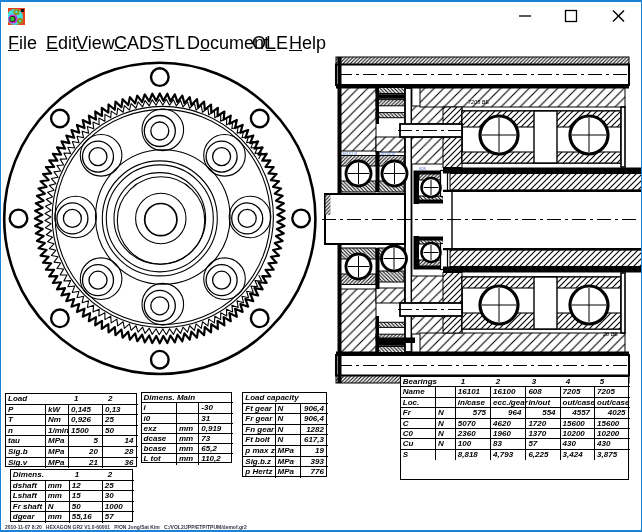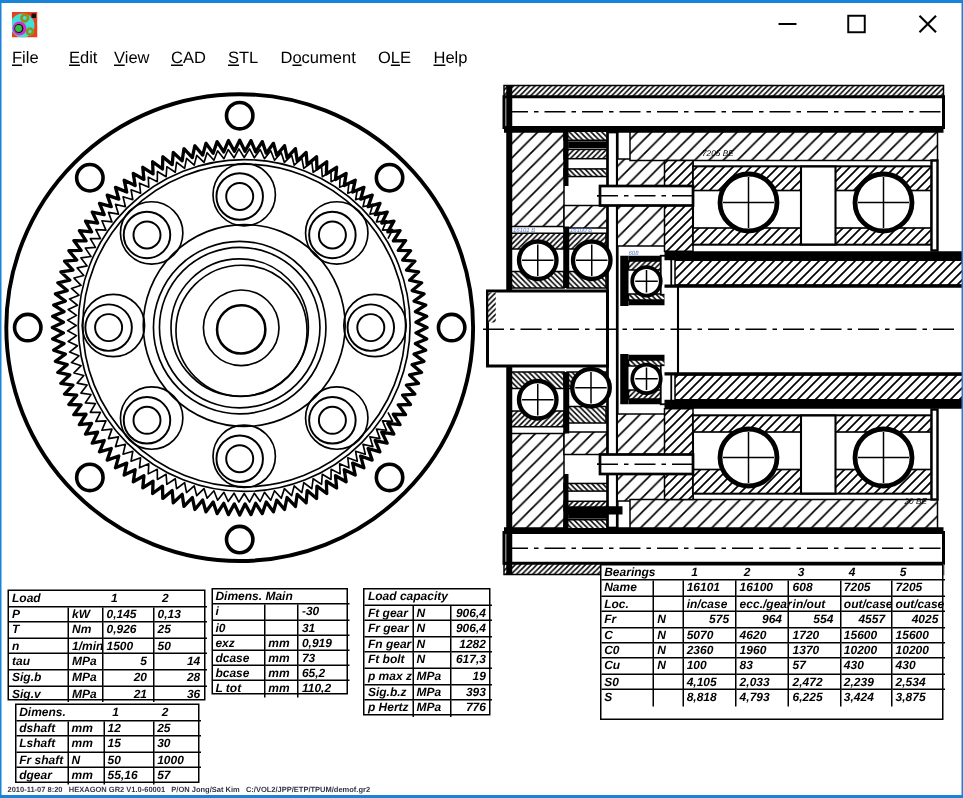--- a/index.html
+++ b/index.html
@@ -1,18 +1,18 @@
 <!DOCTYPE html>
 <html><head><meta charset="utf-8"><style>
 *{margin:0;padding:0;box-sizing:border-box}
 body{width:642px;height:532px;position:relative;background:#fff;font-family:"Liberation Sans",sans-serif;overflow:hidden}
 #frame{position:absolute;inset:0;border:1px solid #1883d7;border-top:2px solid #1883d7;border-bottom:2px solid #1883d7;pointer-events:none;z-index:50}
 #title{position:absolute;left:0;top:2px;width:100%;height:26px;background:#fff}
 #title .t{position:absolute;left:31px;top:8px;font-size:12px;color:#000}
-#menu{position:absolute;left:0;top:33px;width:100%;height:22px;background:#fff;font-size:11px}
+#menu{position:absolute;left:0;top:33px;width:100%;height:22px;background:#fff;font-size:18px}
 .tb{position:absolute;border:1.4px solid #000;background:#fff}
 .tr{display:flex}
 .td{border-right:1px solid #000;border-bottom:1px solid #000;font-size:8px;font-weight:bold;font-style:italic;line-height:9.5px;overflow:visible;white-space:nowrap;flex-shrink:0}
 .tr:last-child .td{border-bottom:none}
 .td:last-child{border-right:none}
 .cl{text-align:left;padding-left:2px}
 .cr{text-align:right;padding-right:4px}
 #status{position:absolute;left:5px;top:524px;font-size:5px;color:#334;font-weight:bold}
 </style></head><body>
 <div id="title">
@@ -423,29 +423,20 @@
     <div class="tr" style="height:10.4px">
       <div class="td cl" style="width:35.30000000000001px">Cu</div>
       <div class="td cl" style="width:19.69999999999999px">N</div>
       <div class="td cl" style="width:35.30000000000001px">100</div>
       <div class="td cl" style="width:35.299999999999955px">83</div>
       <div class="td cl" style="width:34.200000000000045px">57</div>
       <div class="td cl" style="width:34.5px">430</div>
       <div class="td cl" style="width:34.5px">430</div>
     </div>
     <div class="tr" style="height:10.4px">
-      <div class="td cl" style="width:35.30000000000001px">S0</div>
-      <div class="td cl" style="width:19.69999999999999px">&nbsp;</div>
-      <div class="td cl" style="width:35.30000000000001px">4,105</div>
-      <div class="td cl" style="width:35.299999999999955px">2,033</div>
-      <div class="td cl" style="width:34.200000000000045px">2,472</div>
-      <div class="td cl" style="width:34.5px">2,239</div>
-      <div class="td cl" style="width:34.5px">2,534</div>
-    </div>
-    <div class="tr" style="height:10.4px">
       <div class="td cl" style="width:35.30000000000001px">S</div>
       <div class="td cl" style="width:19.69999999999999px">&nbsp;</div>
       <div class="td cl" style="width:35.30000000000001px">8,818</div>
       <div class="td cl" style="width:35.299999999999955px">4,793</div>
       <div class="td cl" style="width:34.200000000000045px">6,225</div>
       <div class="td cl" style="width:34.5px">3,424</div>
       <div class="td cl" style="width:34.5px">3,875</div>
     </div>
   </div>
 <div id="status">2010-11-07 8:20&nbsp;&nbsp; HEXAGON GR2 V1.0-60001&nbsp;&nbsp; P/ON Jong/Sat Kim&nbsp;&nbsp; C:/VOL2/JPP/ETP/TPUM/demof.gr2</div>

